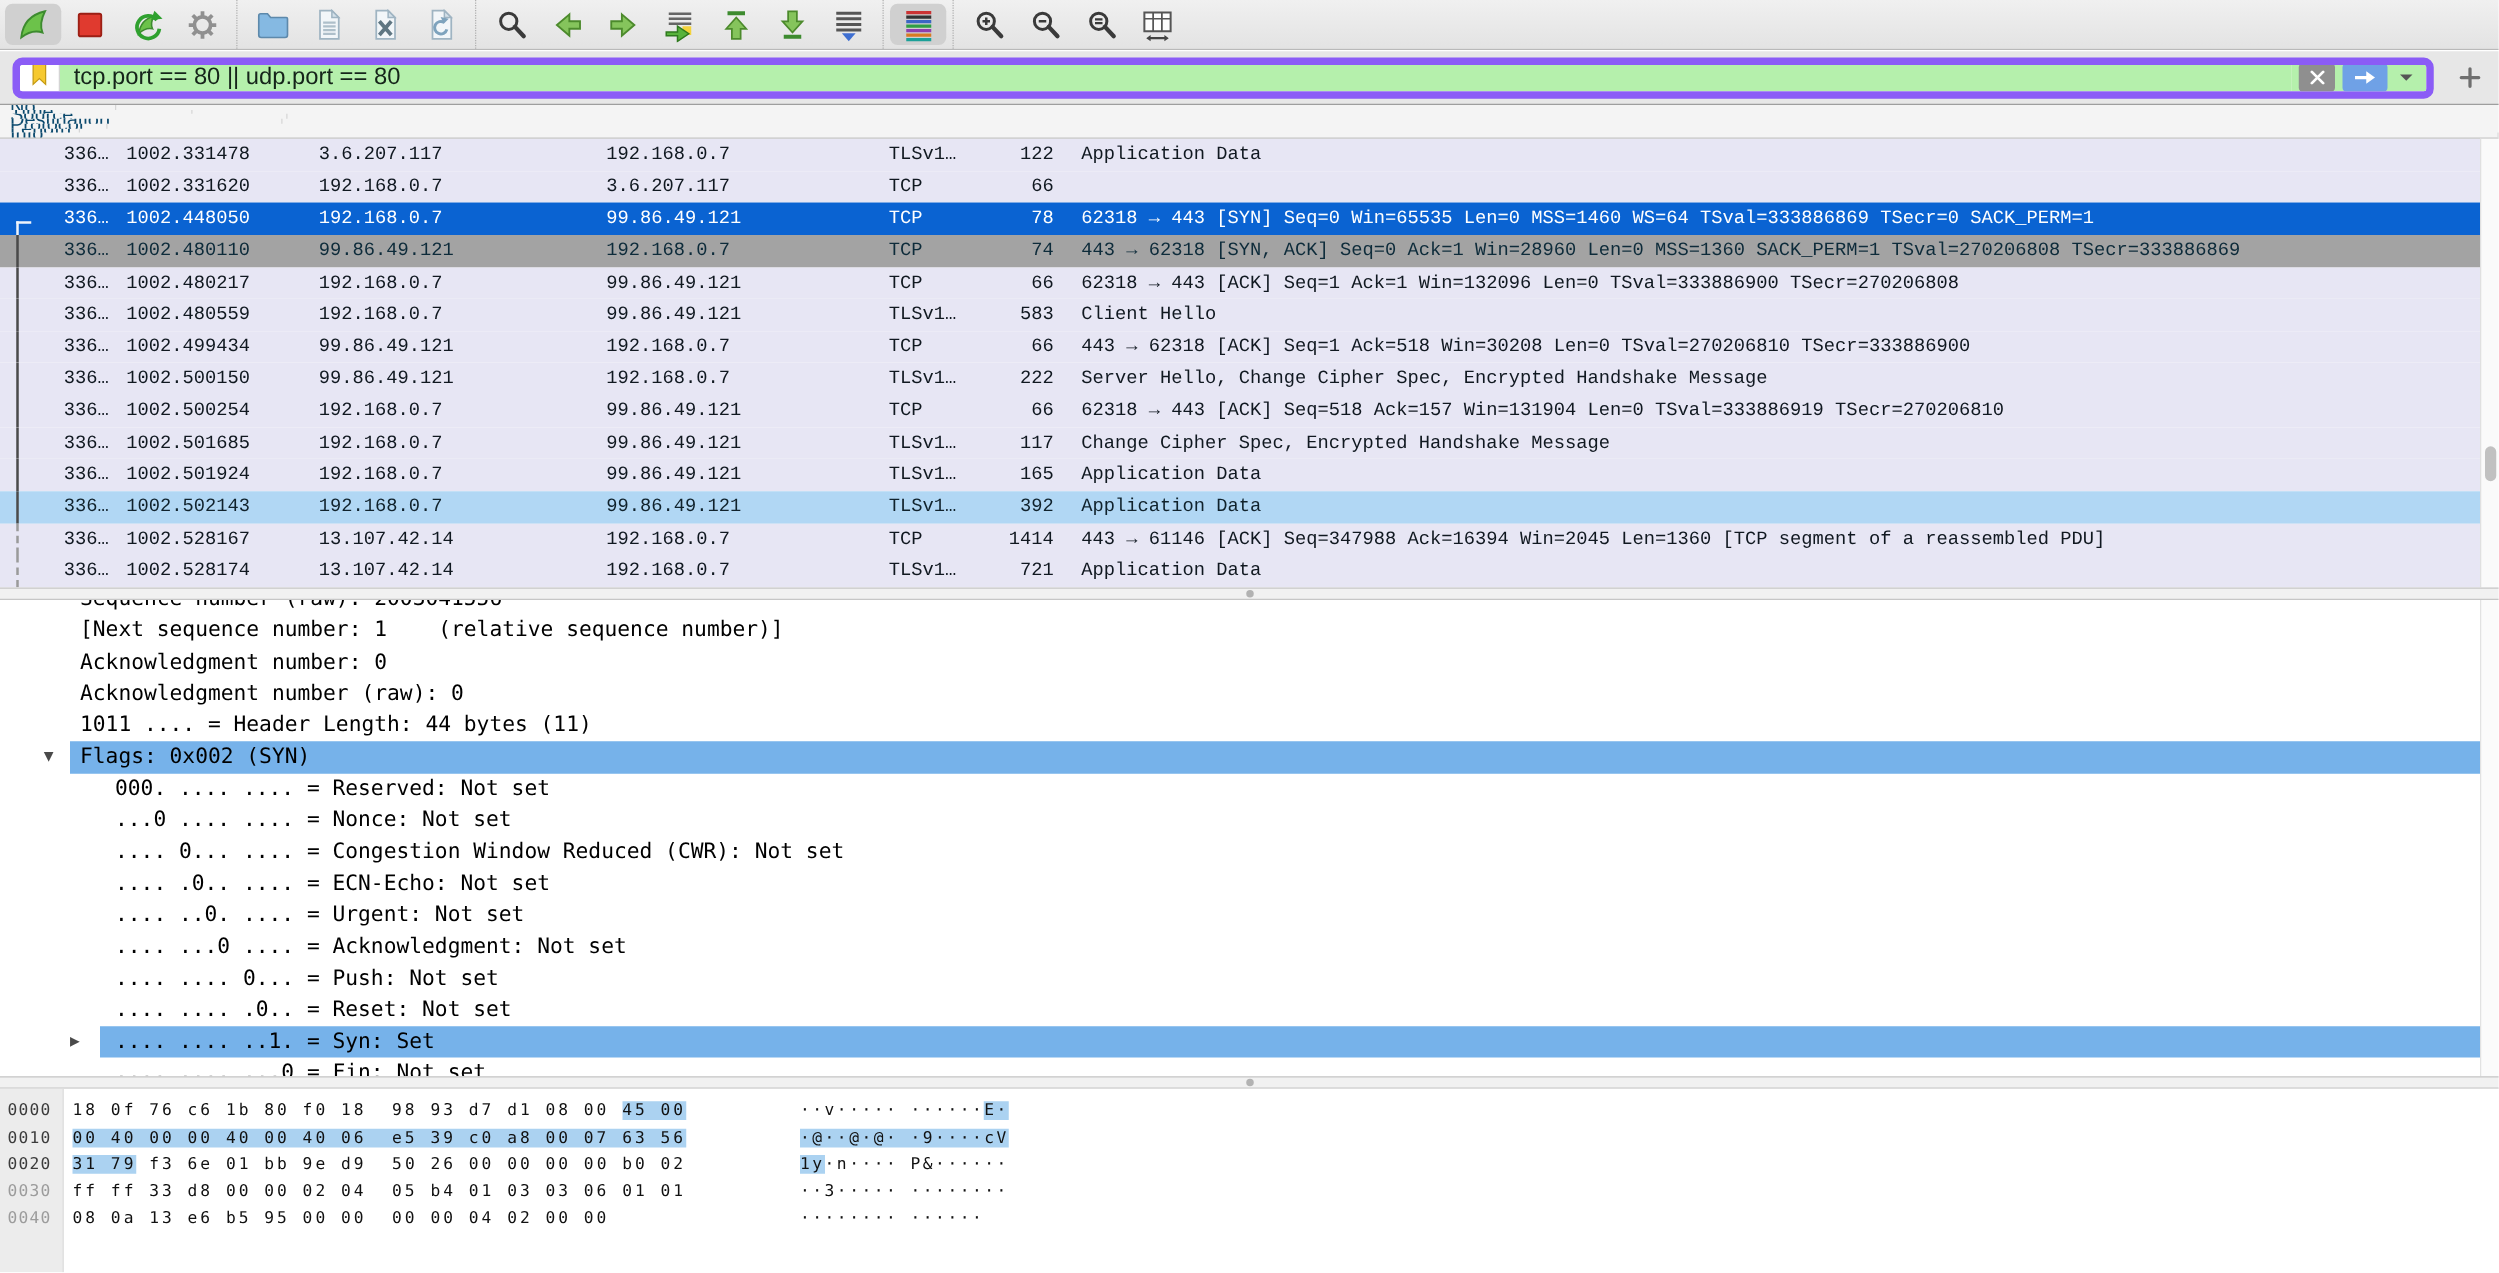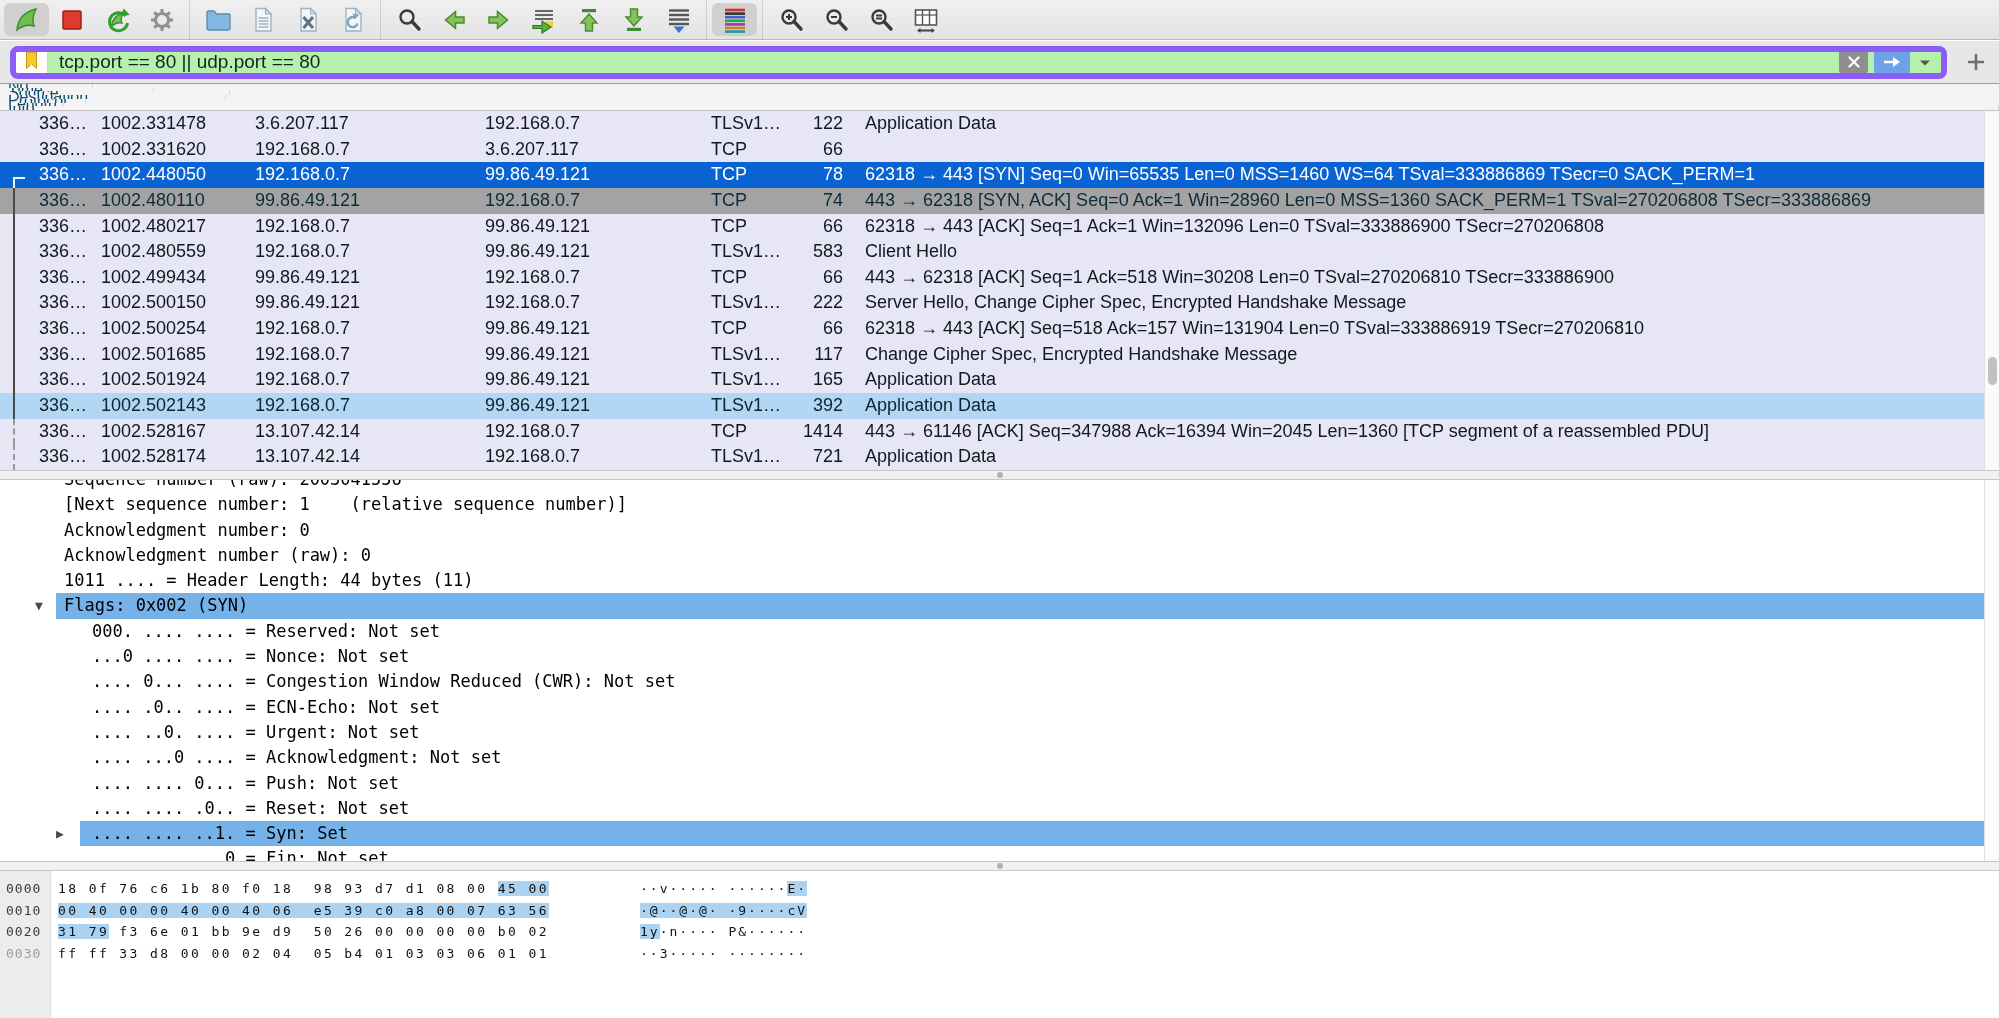--- a/index.html
+++ b/index.html
@@ -33,21 +33,21 @@
   .add-btn{margin-left:16px;display:flex;align-items:center;justify-content:center;width:26px;height:26px;}
 
   
   .plist-header{position:absolute;left:0;top:84px;width:100%;height:27px;background:#f4f4f4;
     border-bottom:1px solid #c2c2c2;display:flex;font-size:16px;color:#0c4a6e;box-sizing:border-box;flex-direction:column;}
   .plist-header .cell{display:flex;align-items:center;border-right:1px solid #d6d6d6;
     padding-left:8px;box-sizing:border-box;overflow:hidden;white-space:nowrap;}
   .plist-header .cell.c0{padding-left:8px;}
   .plist-rows{position:absolute;left:0;top:111px;width:1984px;height:359px;overflow:hidden;}
   .prow{display:flex;height:25.64px;line-height:25.65px;background:#e7e6f4;color:#101820;
-    font-family:Liberation Sans, sans-serif;font-size:18px;white-space:nowrap;position:relative;}
+    font-family:Liberation Mono, monospace;font-size:15px;white-space:nowrap;position:relative;}
   .prow.selected{background:#0a63d2;color:#ffffff;}
   .prow.related{background:#a3a3a3;color:#0d2b3a;}
   .prow.marked{background:#b1d7f4;color:#10222c;}
   .prow .cell{overflow:hidden;box-sizing:border-box;flex:0 0 auto;}
   .c0{width:93px;text-align:right;padding-right:6px;}
   .c1{width:154px;padding-left:8px;}
   .c2{width:230px;padding-left:8px;}
   .c3{width:226px;padding-left:8px;}
   .c4{width:86px;padding-left:8px;}
   .c5{width:64px;text-align:right;padding-right:10px;}
@@ -527,14 +527,15 @@
     <div class="dot"></div>
   </div>
 
 <div class="hexpane">
   <div class="hexgutter"></div>
   <div class="hexrows" id="hexrows">
       <div class="hexrow"><span class="hoffset">0000</span><span class="hbytes"><span>18 0f 76 c6 1b 80 f0 18  98 93 d7 d1 08 00 </span><span class="hl">45 00</span></span><span class="hascii"><span>··v····· ······</span><span class="hl">E·</span></span></div>
       <div class="hexrow"><span class="hoffset">0010</span><span class="hbytes"><span class="hl">00 40 00 00 40 00 40 06  e5 39 c0 a8 00 07 63 56</span></span><span class="hascii"><span class="hl">·@··@·@· ·9····cV</span></span></div>
       <div class="hexrow"><span class="hoffset">0020</span><span class="hbytes"><span class="hl">31 79</span><span> f3 6e 01 bb 9e d9  50 26 00 00 00 00 b0 02</span></span><span class="hascii"><span class="hl">1y</span><span>·n···· P&amp;······</span></span></div>
       <div class="hexrow"><span class="hoffset dim">0030</span><span class="hbytes"><span>ff ff 33 d8 00 00 02 04  05 b4 01 03 03 06 01 01</span></span><span class="hascii"><span>··3····· ········</span></span></div>
+      <div class="hexrow"><span class="hoffset dim">0040</span><span class="hbytes"><span>08 0a 13 e6 b5 95 00 00  00 00 04 02 00 00</span></span><span class="hascii"><span>········ ······</span></span></div>
     </div>
 </div>
 
 </body></html>

